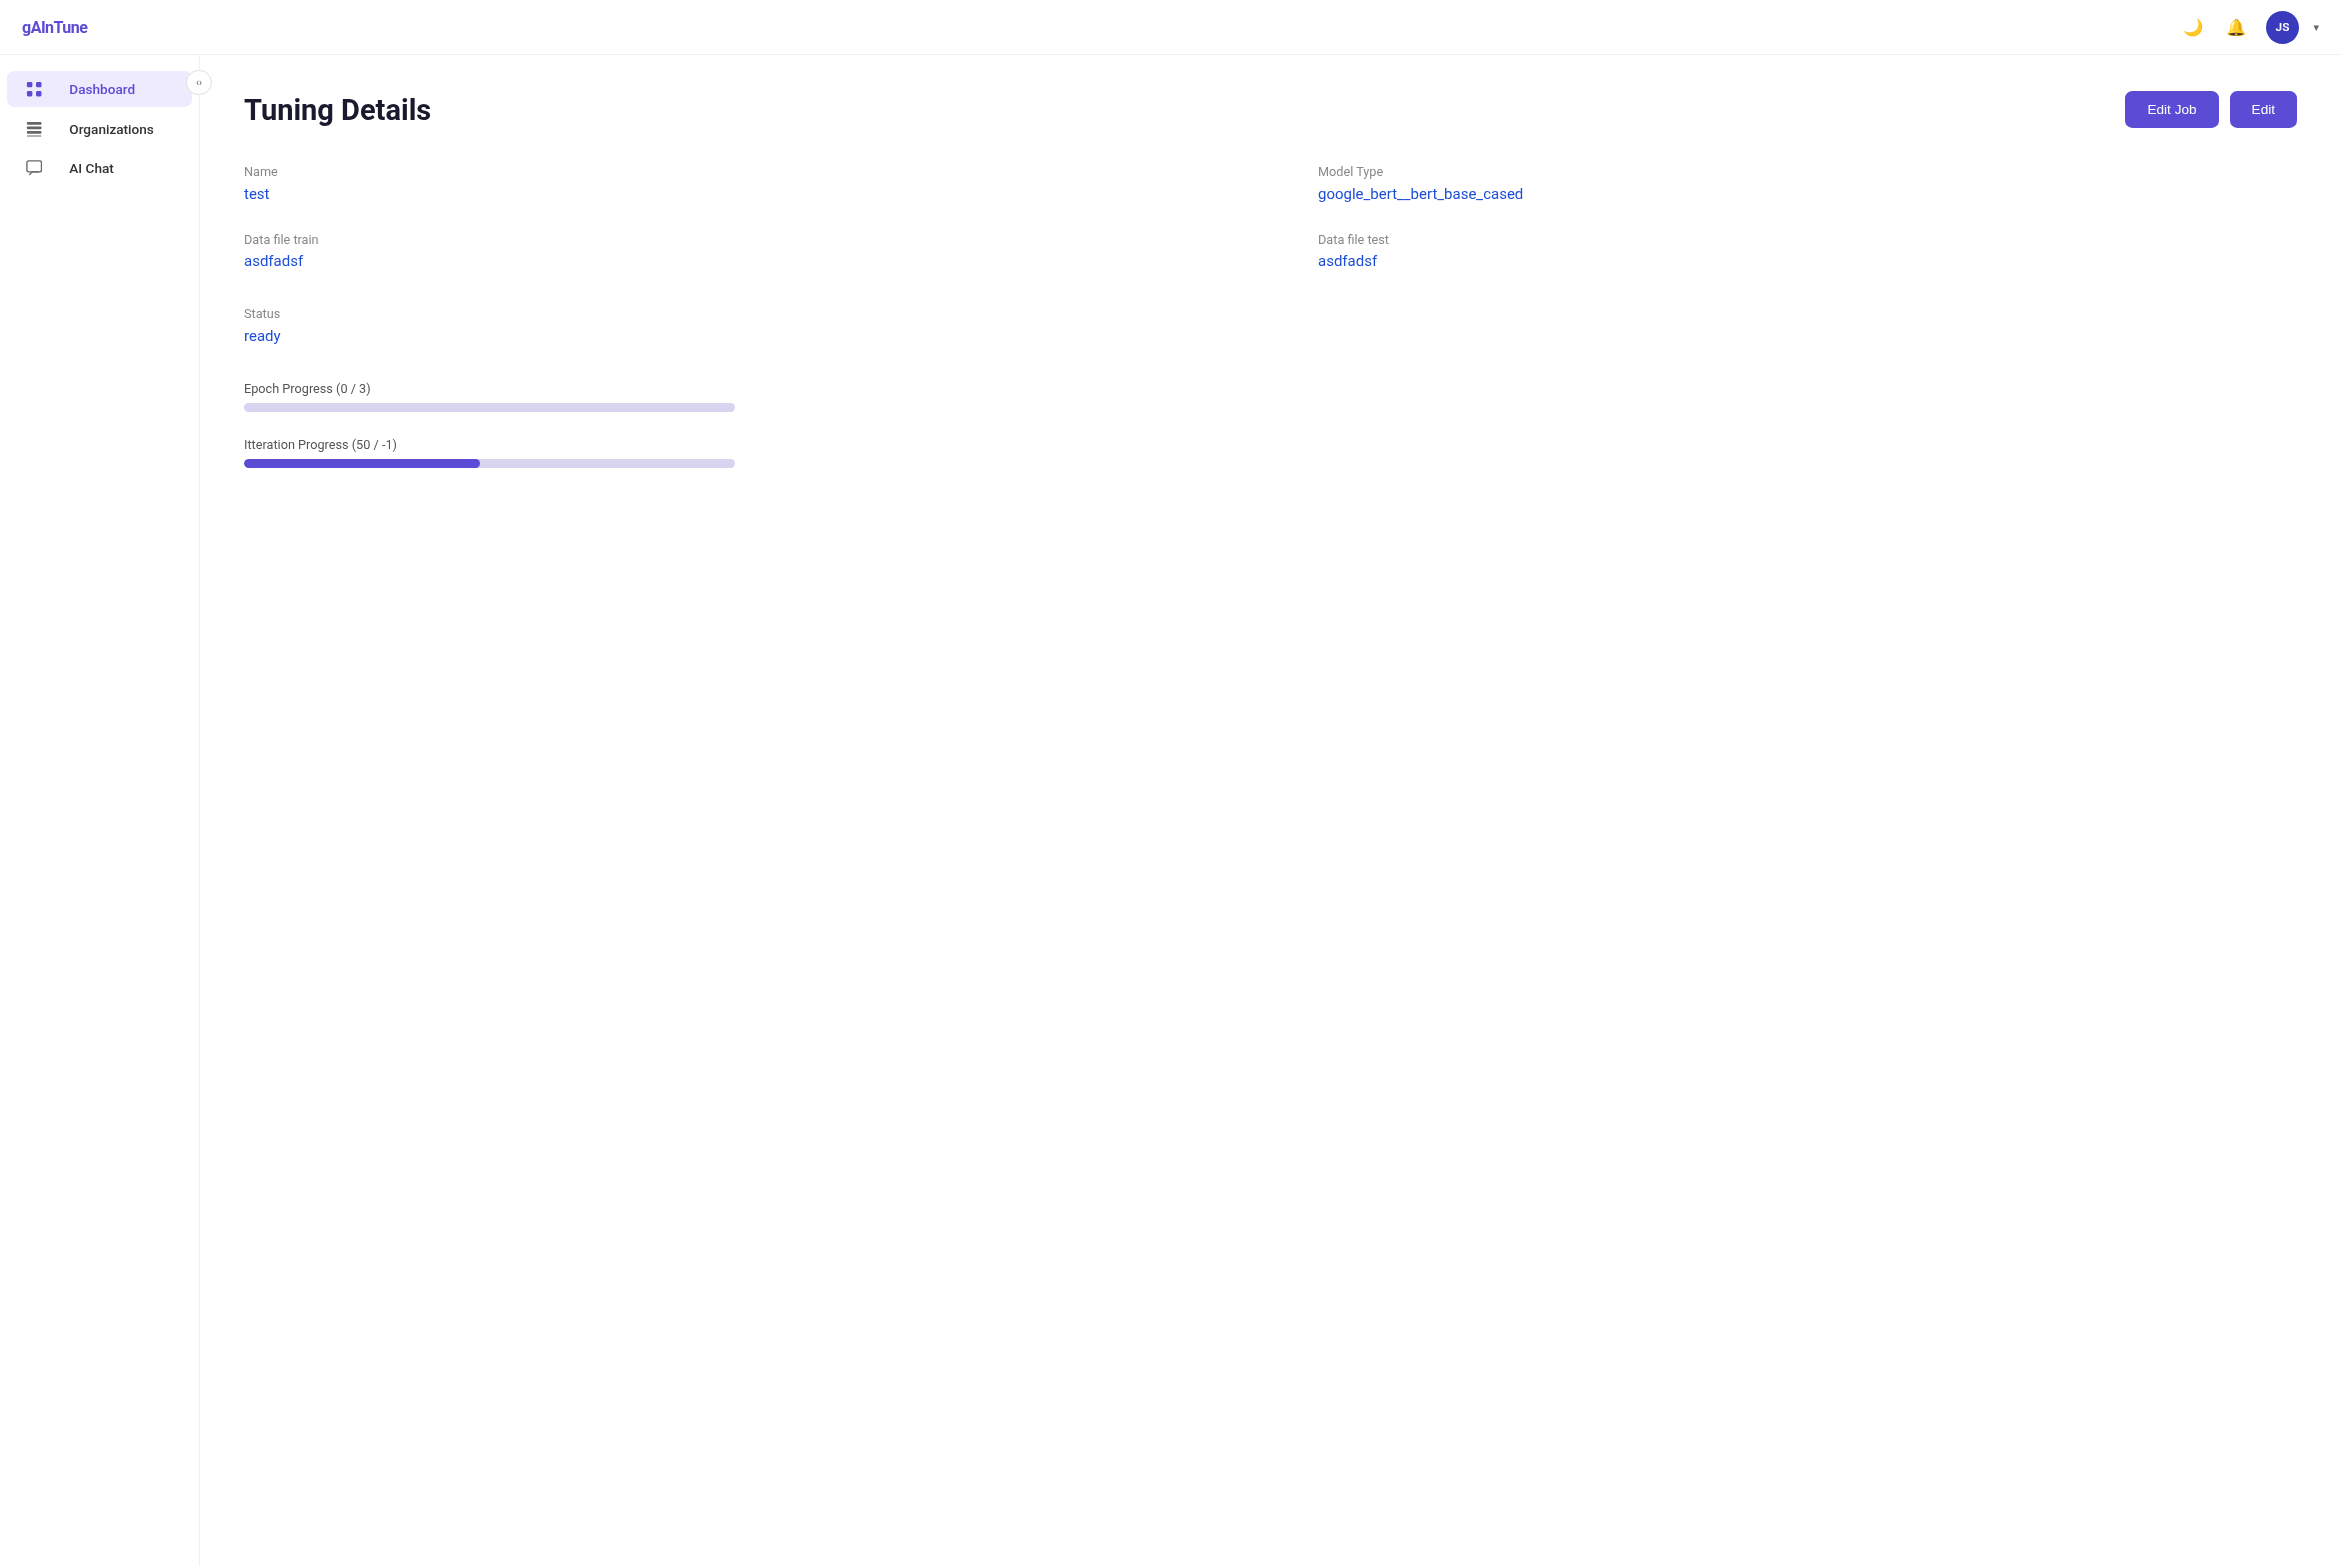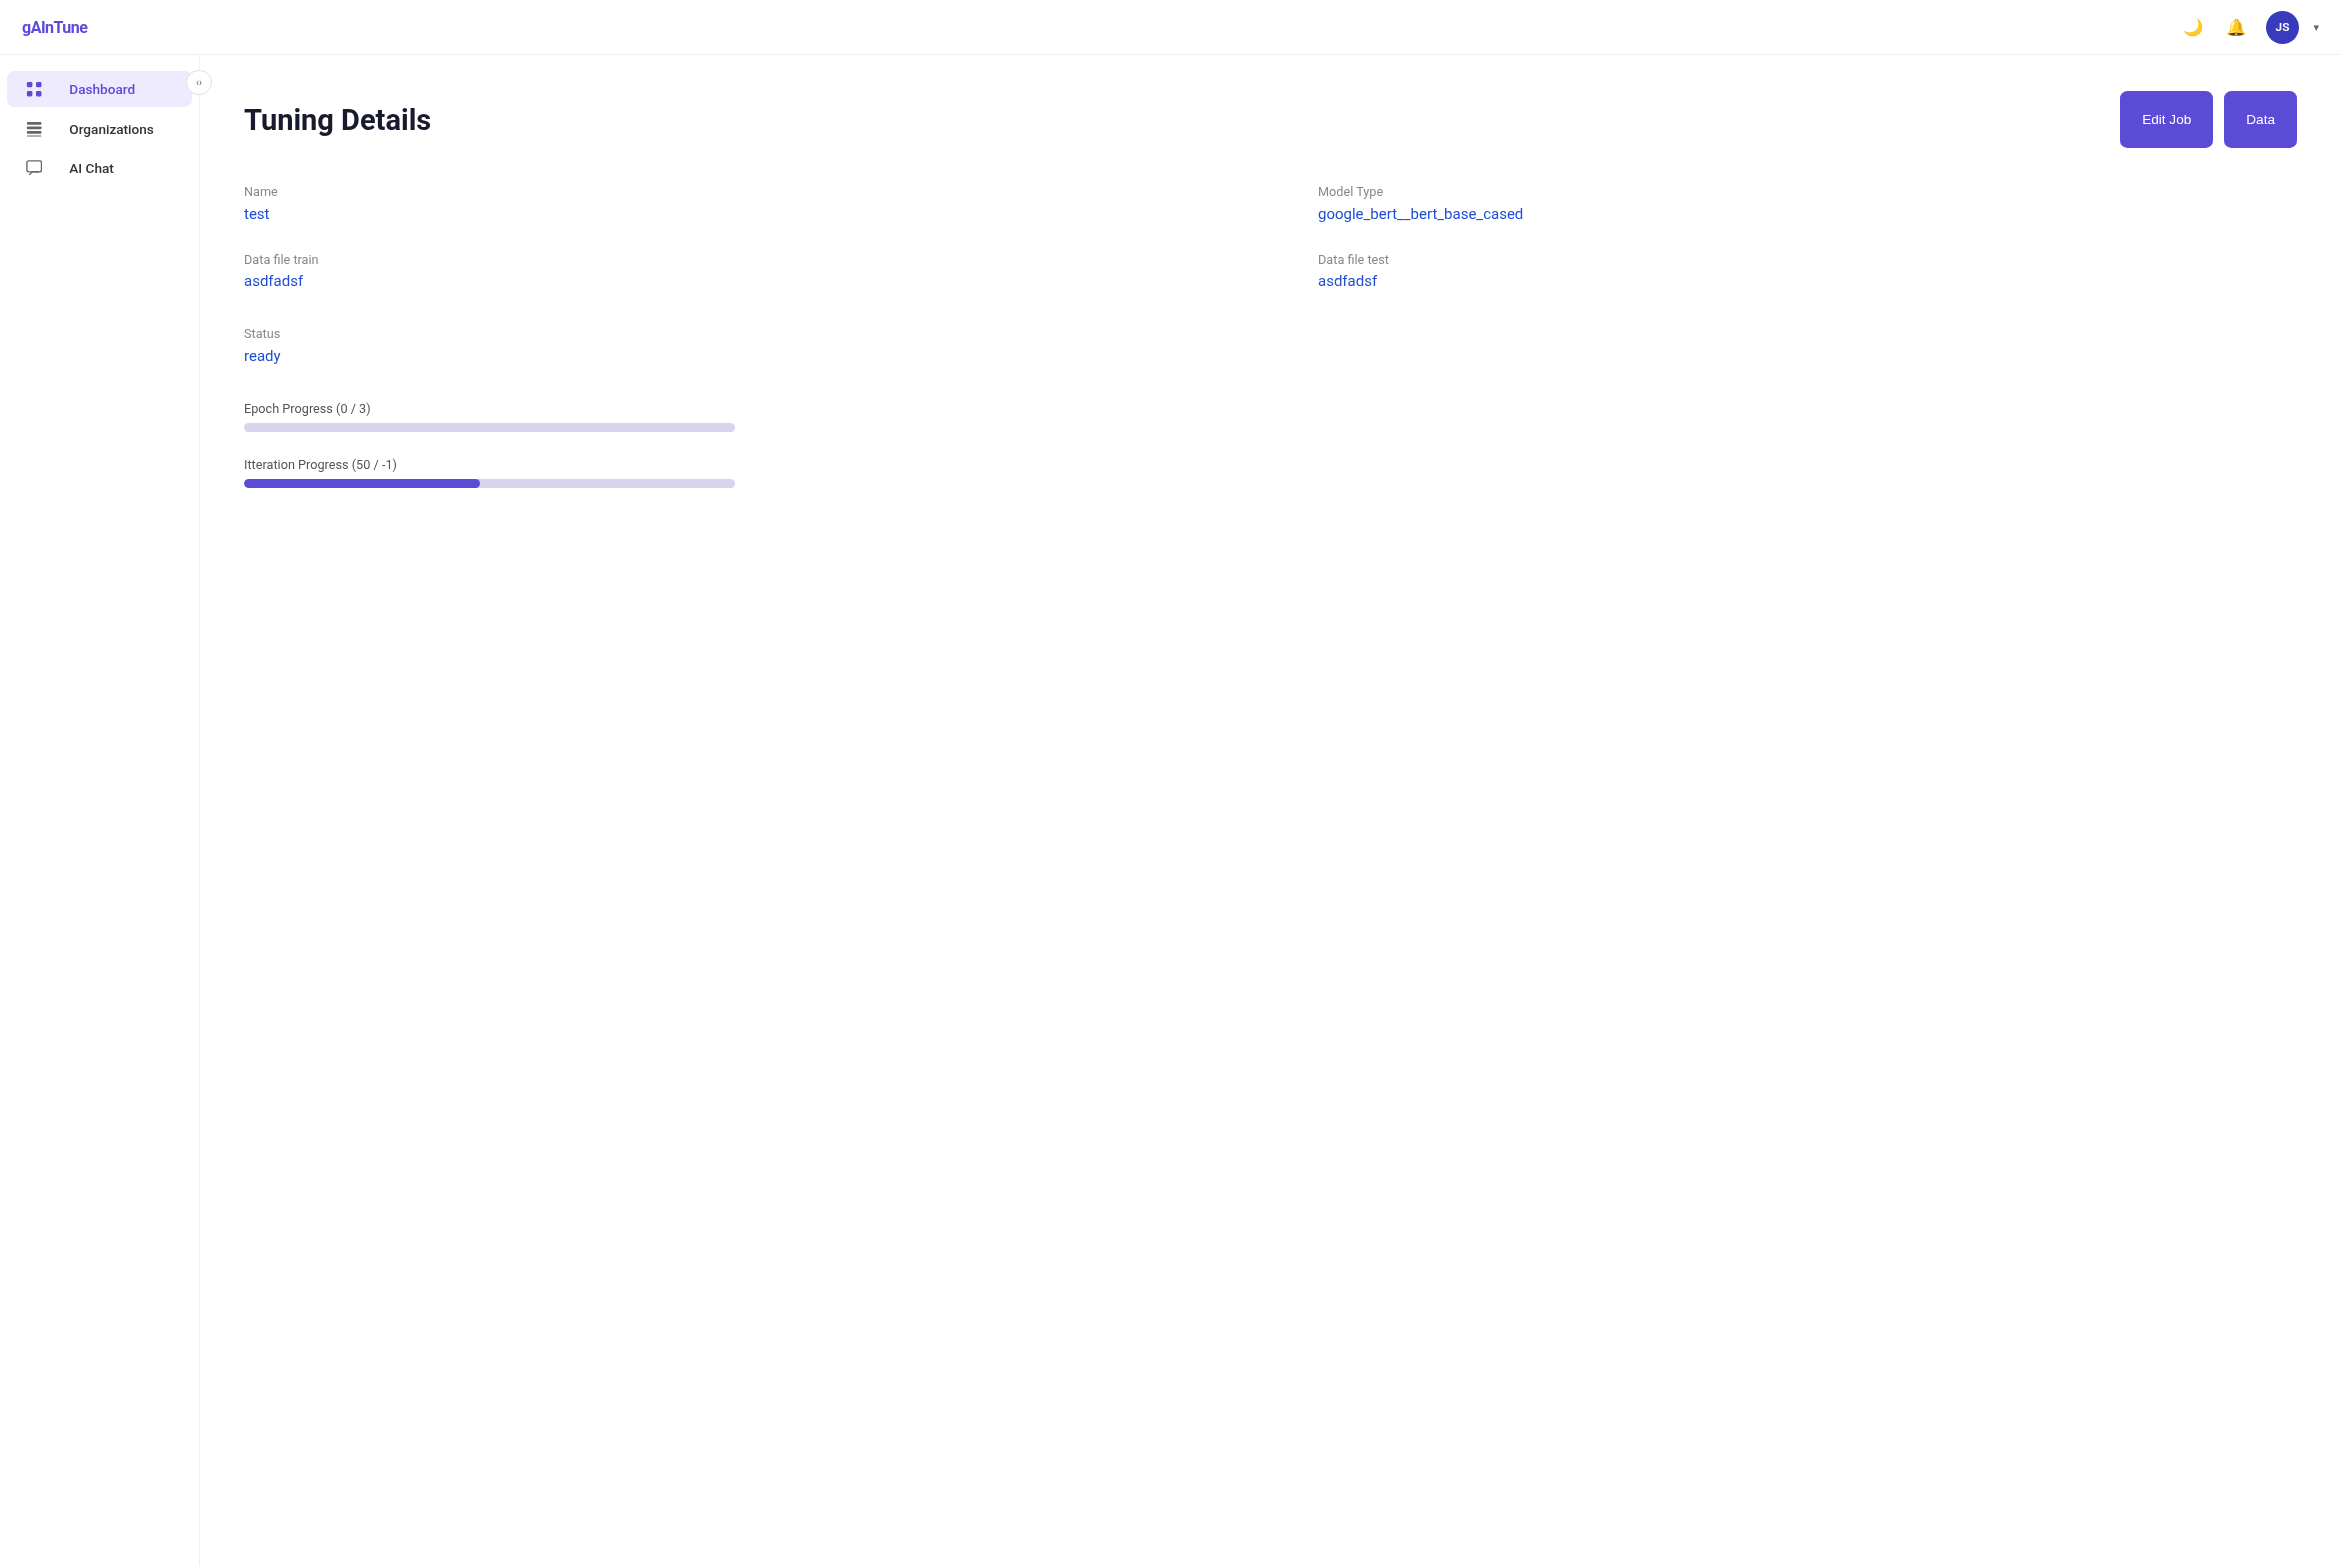--- a/index.html
+++ b/index.html
@@ -158,21 +158,21 @@
     }
     .header-buttons {
       display: flex;
       gap: 11px;
     }
     .btn-primary {
       background: #5b4bd5;
       color: #fff;
       border: none;
       border-radius: 7.3px;
-      padding: 21px 22px;
+      padding: 11px 22px;
       font-size: 13.6px;
       font-weight: 500;
       cursor: pointer;
       transition: background 0.15s;
     }
     .btn-secondary {
       background: #5b4bd5;
       color: #fff;
       border: none;
       border-radius: 7.3px;
@@ -294,21 +294,21 @@
       <span>AI Chat</span>
     </div>
   </div>
 
   <div class="main">
 
     <div class="page-header">
       <h1 class="page-title">Tuning Details</h1>
       <div class="header-buttons">
         <button class="btn-primary">Edit Job</button>
-        <button class="btn-secondary">Data</button>
+        <button class="btn-secondary">Edit</button>
       </div>
     </div>
 
     <div class="details-grid">
       <div class="detail-field">
         <span class="detail-label">Name</span>
         <span class="detail-value">test</span>
       </div>
       <div class="detail-field">
         <span class="detail-label">Model Type</span>

